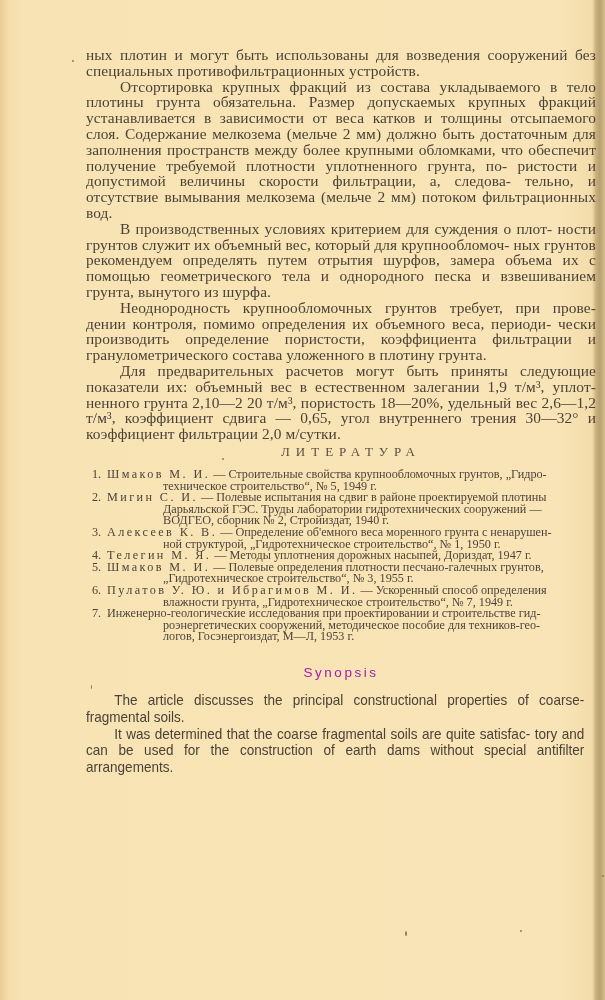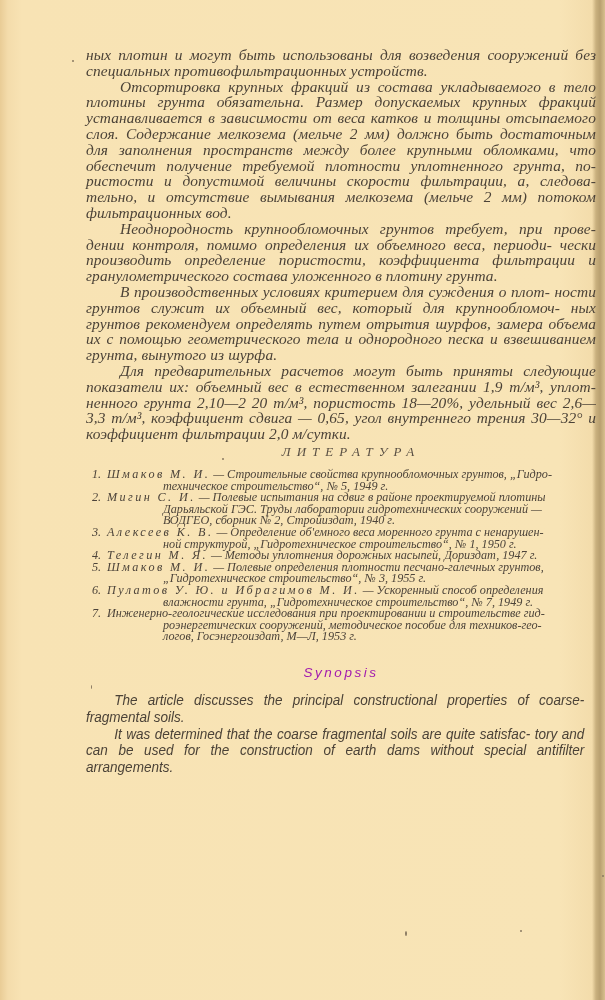--- a/index.html
+++ b/index.html
@@ -14,21 +14,21 @@
     background: #f8e3b4;
     background-image:
       linear-gradient(to right, #e9cc96 0px, #f4dcab 8px, #f8e3b4 22px, #f8e4b6 560px, #f3dcab 592px, #c9b07e 596px, #b9a070 600px, #d8c08f 605px),
       radial-gradient(ellipse at 50% 50%, rgba(255,240,200,0.35), rgba(0,0,0,0) 70%);
     background-blend-mode: normal;
     color: #4a4137;
   }
   .page {
     position: absolute;
     left: 0; top: 0;
-    width: 605px; height: 1000px; font-style: italic;
+    width: 605px; height: 1000px;
   }
   .col {
     position: absolute;
     left: 86px;
     width: 510px;
   }
   .body-text {
     font-family: "Liberation Serif", serif;
     font-size: 15.4px;
     line-height: 15.8px;
@@ -134,37 +134,37 @@
       <span>плотины грунта обязательна. Размер допускаемых крупных фракций </span>
       <span>устанавливается в зависимости от веса катков и толщины отсыпаемого </span>
       <span>слоя. Содержание мелкозема (мельче 2 мм) должно быть достаточным </span>
       <span>для заполнения пространств между более крупными обломками, что </span>
       <span>обеспечит получение требуемой плотности уплотненного грунта, по-</span>
       <span>ристости и допустимой величины скорости фильтрации, а, следова-</span>
       <span>тельно, и отсутствие вымывания мелкозема (мельче 2 мм) потоком </span>
       <span>фильтрационных вод.</span>
     </p>
     <p class="indent">
-      <span>Неоднородность крупнообломочных грунтов требует, при прове-</span>
-      <span>дении контроля, помимо определения их объемного веса, периоди-</span>
-      <span>чески производить определение пористости, коэффициента фильтрации </span>
-      <span>и гранулометрического состава уложенного в плотину грунта.</span>
-    </p>
-    <p class="indent">
       <span>В производственных условиях критерием для суждения о плот-</span>
       <span>ности грунтов служит их объемный вес, который для крупнообломоч-</span>
       <span>ных грунтов рекомендуем определять путем отрытия шурфов, замера </span>
       <span>объема их с помощью геометрического тела и однородного песка и </span>
       <span>взвешиванием грунта, вынутого из шурфа.</span>
     </p>
     <p class="indent">
+      <span>Неоднородность крупнообломочных грунтов требует, при прове-</span>
+      <span>дении контроля, помимо определения их объемного веса, периоди-</span>
+      <span>чески производить определение пористости, коэффициента фильтрации </span>
+      <span>и гранулометрического состава уложенного в плотину грунта.</span>
+    </p>
+    <p class="indent">
       <span>Для предварительных расчетов могут быть приняты следующие </span>
       <span>показатели их: объемный вес в естественном залегании 1,9 т/м³, уплот-</span>
       <span>ненного грунта 2,10—2 20 т/м³, пористость 18—20%, удельный вес </span>
-      <span>2,6—3,3 т/м³, коэффициент сдвига — 0,65, угол внутреннего трения </span>
+      <span>2,6—1,2 т/м³, коэффициент сдвига — 0,65, угол внутреннего трения </span>
       <span>30—32° и коэффициент фильтрации 2,0 м/сутки.</span>
     </p>
   </div>
 
   <div class="lit-title">ЛИТЕРАТУРА</div>
 
   <div class="refs">
     <div class="ref">
       <span class="ref-num">1.</span>
       <span class="ref-body">

